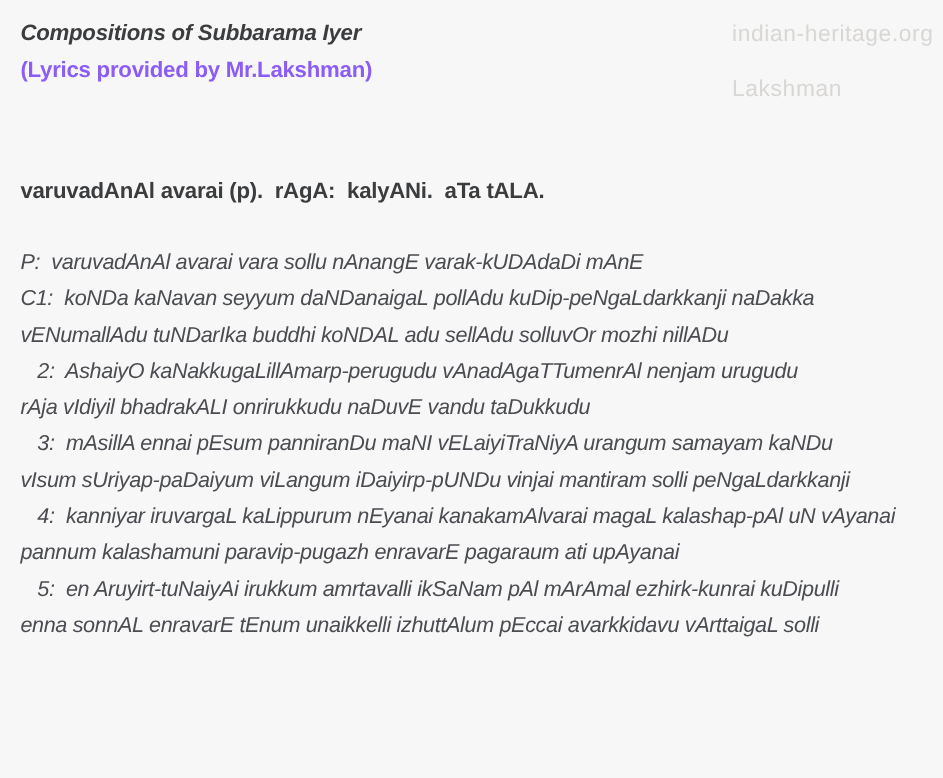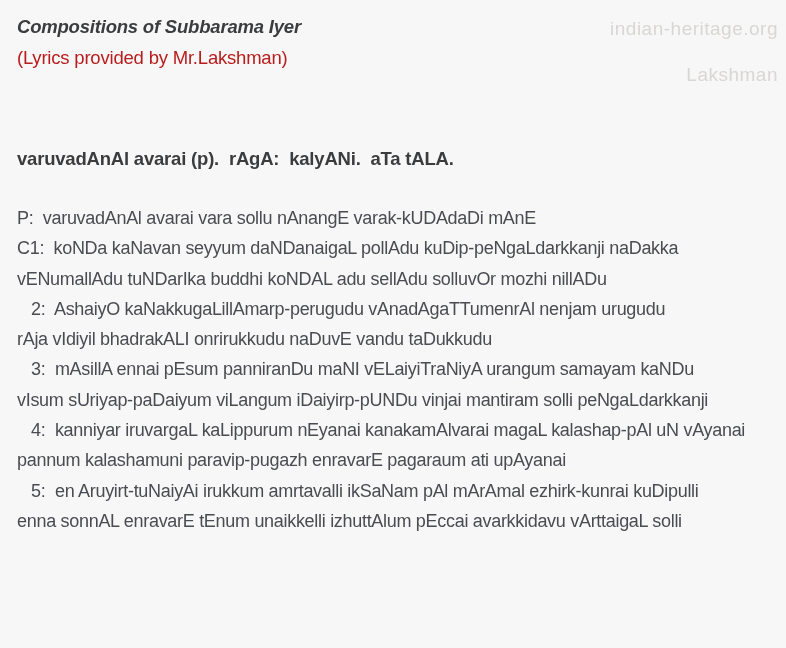--- a/index.html
+++ b/index.html
@@ -16,56 +16,57 @@
   .page {
     position: relative;
     width: 786px;
     height: 648px;
     padding: 11px 10px 0 17px;
   }
   .watermark {
     position: absolute;
     top: 6px;
     right: 8px;
-    text-align: right;
+    text-align: left;
     color: #d9d7d4;
     font-size: 19px;
     letter-spacing: 0.5px;
     line-height: 45.5px;
     user-select: none;
     pointer-events: none;
   }
   .header-title {
     font-size: 18.5px;
     font-weight: bold;
     color: #3b3c3e;
     letter-spacing: -0.2px;
     line-height: 31px;
     white-space: pre-wrap;
     font-style: italic;
   }
   .header-subtitle {
     font-size: 18.5px;
-    font-weight: normal;
-    color: #b91c1c;
+    font-weight: bold;
+    color: #8b5cf6;
     letter-spacing: -0.2px;
     line-height: 31px;
     white-space: pre-wrap;
   }
   .song-title {
     margin-top: 71px;
     font-size: 18.5px;
     font-weight: bold;
     color: #3b3c3e;
     letter-spacing: -0.2px;
     line-height: 30px;
     white-space: pre-wrap;
   }
   .lyrics {
     margin-top: 29px;
+    font-style: italic;
   }
   .lyric-line {
     font-size: 18px;
     color: #4a4c51;
     letter-spacing: -0.3px;
     line-height: 30.3px;
     white-space: pre-wrap;
   }
 </style>
 </head>

